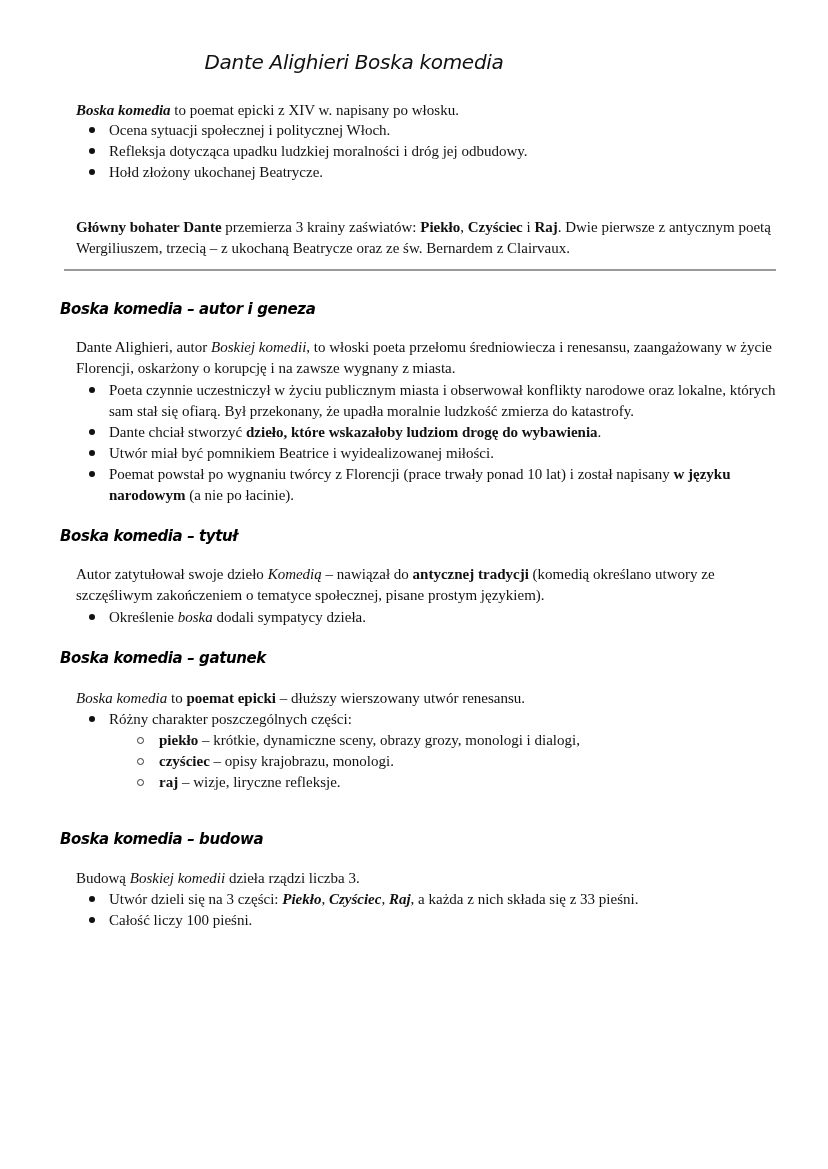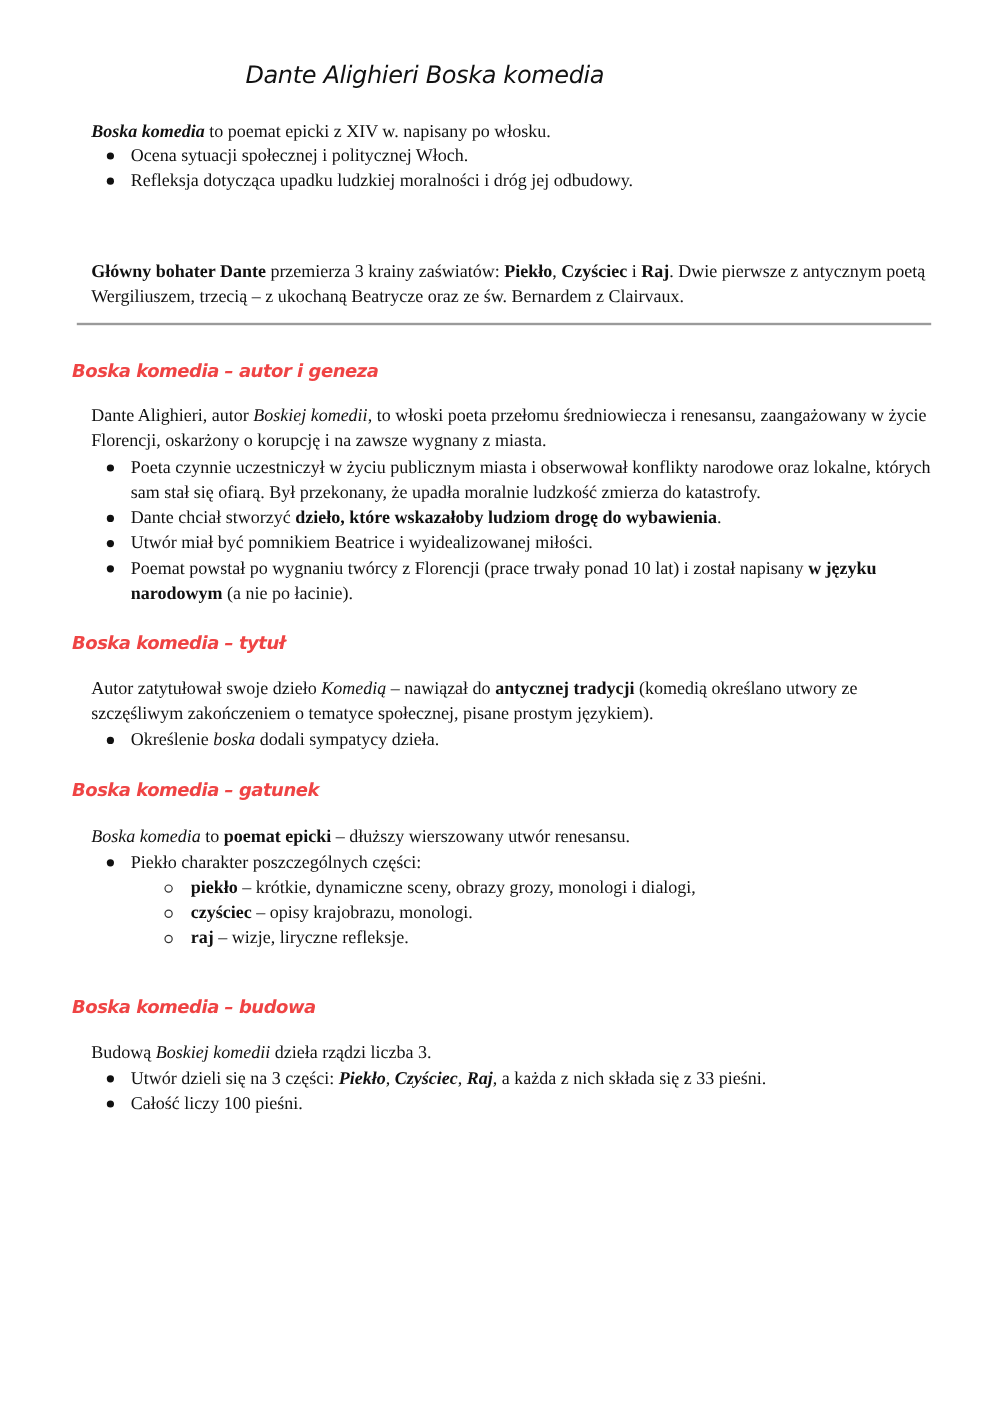--- a/index.html
+++ b/index.html
@@ -22,36 +22,37 @@
       border-radius: 50%; background: #111;
     }
     ul.sub { list-style: none; margin: 0; padding: 0; }
     ul.sub > li { position: relative; padding-left: 99px; font-size: 15px; line-height: 21px; font-family: Liberation Serif, serif; }
     ul.sub > li::before {
       content: ""; position: absolute; left: 77px; top: 7px; width: 5px; height: 5px;
       border-radius: 50%; border: 1px solid #333; background: #fff;
     }
     .h2 {
       font-family: "DejaVu Sans", sans-serif; font-style: italic; font-size: 15px;
-      letter-spacing: -0.4px; line-height: 21px; color: #ef4444; margin: 0;
+      letter-spacing: -0.4px; line-height: 21px; color: #000000; margin: 0;
     }
     .rule { position: absolute; left: 4px; width: 712px; top: 269px; height: 0; border-top: 2px solid #9a9a9a; }
   </style>
 </head>
 <body>
 
 <div class="doc-title">Dante Alighieri Boska komedia</div>
 
 <div class="page">
 
   <p class="p abs" style="top:84px"><span style="font-weight: bold; font-style: italic;">Boska komedia</span><span> to poemat epicki z XIV w. napisany po włosku.</span></p>
 
   <ul class="bul abs" style="top:120px">
       <li><span>Ocena sytuacji społecznej i politycznej Włoch.</span></li>
       <li><span>Refleksja dotycząca upadku ludzkiej moralności i dróg jej odbudowy.</span></li>
+      <li><span>Hołd złożony ukochanej Beatrycze.</span></li>
     </ul>
 
   <p class="p abs" style="top:201px"><span style="font-weight: bold;">Główny bohater Dante</span><span> przemierza 3 krainy zaświatów: </span><span style="font-weight: bold;">Piekło</span><span>, </span><span style="font-weight: bold;">Czyściec</span><span> i </span><span style="font-weight: bold;">Raj</span><span>. Dwie pierwsze z antycznym poetą Wergiliuszem, trzecią – z ukochaną Beatrycze oraz ze św. Bernardem z Clairvaux.</span></p>
 
   <div class="rule"></div>
 
   <h2 class="h2 abs" style="top:299px">Boska komedia – autor i geneza</h2>
   <p class="p abs" style="top:321px"><span>Dante Alighieri, autor </span><span style="font-style: italic;">Boskiej komedii</span><span>, to włoski poeta przełomu średniowiecza i renesansu, zaangażowany w życie Florencji, oskarżony o korupcję i na zawsze wygnany z miasta.</span></p>
   <ul class="bul abs" style="top:380px">
       <li><span>Poeta czynnie uczestniczył w życiu publicznym miasta i obserwował konflikty narodowe oraz lokalne, których sam stał się ofiarą. Był przekonany, że upadła moralnie ludzkość zmierza do katastrofy.</span></li>
@@ -62,21 +63,21 @@
 
   <h2 class="h2 abs" style="top:526px">Boska komedia – tytuł</h2>
   <p class="p abs" style="top:548px"><span>Autor zatytułował swoje dzieło </span><span style="font-style: italic;">Komedią</span><span> – nawiązał do </span><span style="font-weight: bold;">antycznej tradycji</span><span> (komedią określano utwory ze szczęśliwym zakończeniem o tematyce społecznej, pisane prostym językiem).</span></p>
   <ul class="bul abs" style="top:607px">
       <li><span>Określenie </span><span style="font-style: italic;">boska</span><span> dodali sympatycy dzieła.</span></li>
     </ul>
 
   <h2 class="h2 abs" style="top:648px">Boska komedia – gatunek</h2>
   <p class="p abs" style="top:672px"><span style="font-style: italic;">Boska komedia</span><span> to </span><span style="font-weight: bold;">poemat epicki</span><span> – dłuższy wierszowany utwór renesansu.</span></p>
   <ul class="bul abs" style="top:709px">
-      <li><span>Piekło charakter poszczególnych części:</span></li>
+      <li><span>Różny charakter poszczególnych części:</span></li>
     </ul>
   <ul class="sub abs" style="top:730px">
       <li><span style="font-weight: bold;">piekło</span><span> – krótkie, dynamiczne sceny, obrazy grozy, monologi i dialogi,</span></li>
       <li><span style="font-weight: bold;">czyściec</span><span> – opisy krajobrazu, monologi.</span></li>
       <li><span style="font-weight: bold;">raj</span><span> – wizje, liryczne refleksje.</span></li>
     </ul>
 
   <h2 class="h2 abs" style="top:829px">Boska komedia – budowa</h2>
   <p class="p abs" style="top:852px"><span>Budową </span><span style="font-style: italic;">Boskiej komedii</span><span> dzieła rządzi liczba 3.</span></p>
   <ul class="bul abs" style="top:889px">

